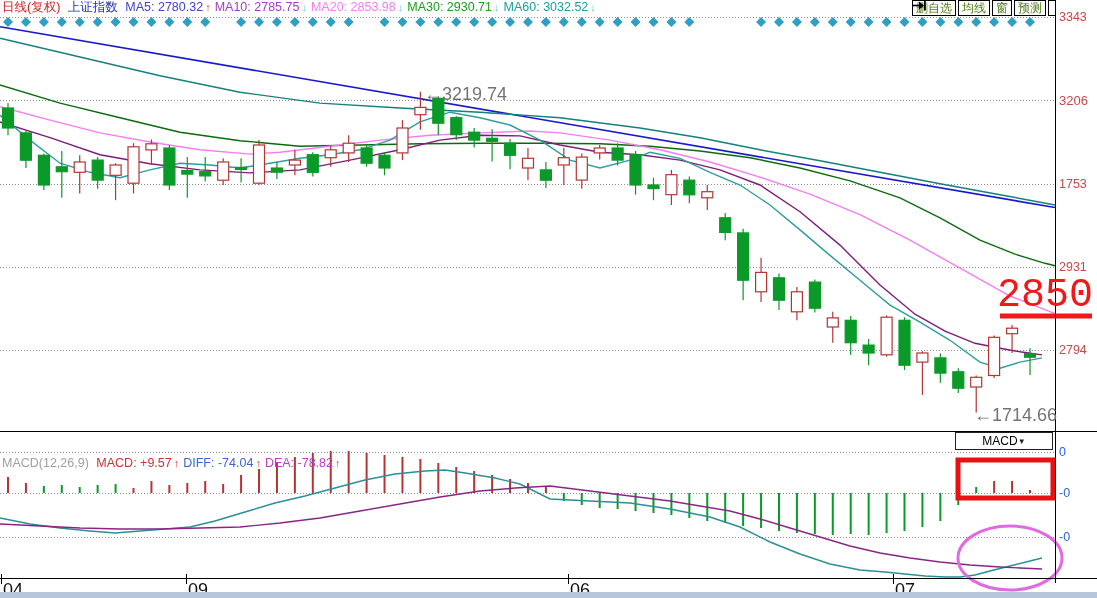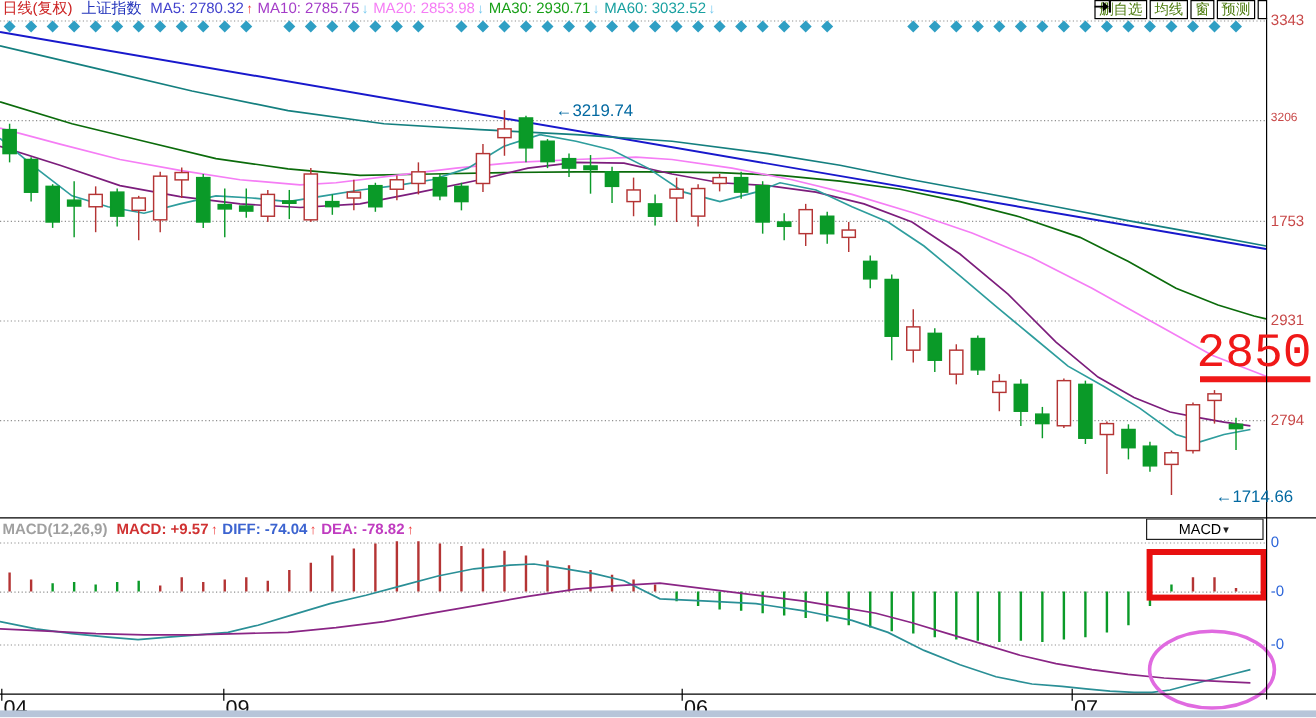--- a/index.html
+++ b/index.html
@@ -9,28 +9,28 @@
   svg{position:absolute;left:0;top:0;}
   
   #topbar{left:2px;top:0;height:15px;line-height:15px;font-size:12.5px;white-space:nowrap;}
   #topbar span{margin-right:4px;}
   .arrow{font-size:11px;margin-left:-2px;}
   
   #btnrow{top:0;left:912px;display:flex;gap:2px;}
   .tbtn{border:1px solid #000;background:#fff;height:14px;line-height:14px;font-size:12px;
         padding:0 3px;color:#4d7c0f;white-space:nowrap;display:flex;align-items:center;}
   
-  #macdbar{left:2px;top:433px;height:16px;line-height:16px;font-size:12.5px;white-space:nowrap;font-weight:bold;}
+  #macdbar{left:2px;top:455px;height:16px;line-height:16px;font-size:12.5px;white-space:nowrap;}
   #macdbar span{margin-right:4px;}
   
   #macd-dd{left:955px;top:432px;width:96px;height:16px;border:1px solid #222;background:#fff;
            font-size:12px;display:flex;align-items:center;justify-content:center;}
   #macd-dd .caret{font-size:8px;color:#222;}
   
-  .ann{font-size:14px;color:#0369a1;white-space:nowrap;margin-left:39px;}
+  .ann{font-size:18px;color:#737373;white-space:nowrap;}
   #level-ann{font-family:Liberation Mono, monospace;font-size:40px;line-height:30px;}
   .xlab{font-size:18px;color:#111;white-space:nowrap;}
   #bottomstrip{left:0;top:592px;width:1097px;height:6px;background:#b7c5d9;}
 </style>
 </head>
 <body>
 
 <div id="stage">
 
   <svg id="chart" width="1097" height="598" viewBox="0 0 1097 598">
@@ -318,21 +318,21 @@
       <svg width="14" height="11" viewBox="0 0 14 11">
         <line x1="0" y1="5.5" x2="8" y2="5.5" stroke="#000" stroke-width="1.6"></line>
         <polygon points="7,1.5 12,5.5 7,9.5" fill="#000"></polygon>
         <rect x="12" y="0.5" width="1.8" height="10" fill="#000"></rect>
       </svg>
     </div>
   </div>
 
   <div id="ylabels">
       <div class="abs" style="left: 1059px; top: 9.5px; color: rgb(200, 72, 72); font-size: 12.5px;">3343</div>
-      <div class="abs" style="left: 1059px; top: 92.5px; color: rgb(200, 72, 72); font-size: 10px;">3206</div>
+      <div class="abs" style="left: 1059px; top: 92.5px; color: rgb(200, 72, 72); font-size: 13px;">3206</div>
       <div class="abs" style="left: 1059px; top: 176.5px; color: rgb(200, 72, 72); font-size: 12.5px;">1753</div>
       <div class="abs" style="left: 1059px; top: 259.5px; color: rgb(200, 72, 72); font-size: 12.5px;">2931</div>
       <div class="abs" style="left: 1059px; top: 342.5px; color: rgb(200, 72, 72); font-size: 12.5px;">2794</div>
     </div>
 
   <div id="high-ann" class="abs ann" style="left: 424px; top: 83.7643px;">←3219.74</div>
   <div id="low-ann" class="abs ann" style="left: 974px; top: 405.463px;">←1714.66</div>
   <div id="level-ann" class="abs" style="color: rgb(240, 24, 24); left: 997px; top: 281px;">2850</div>
 
   <div id="macdbar" class="abs">

